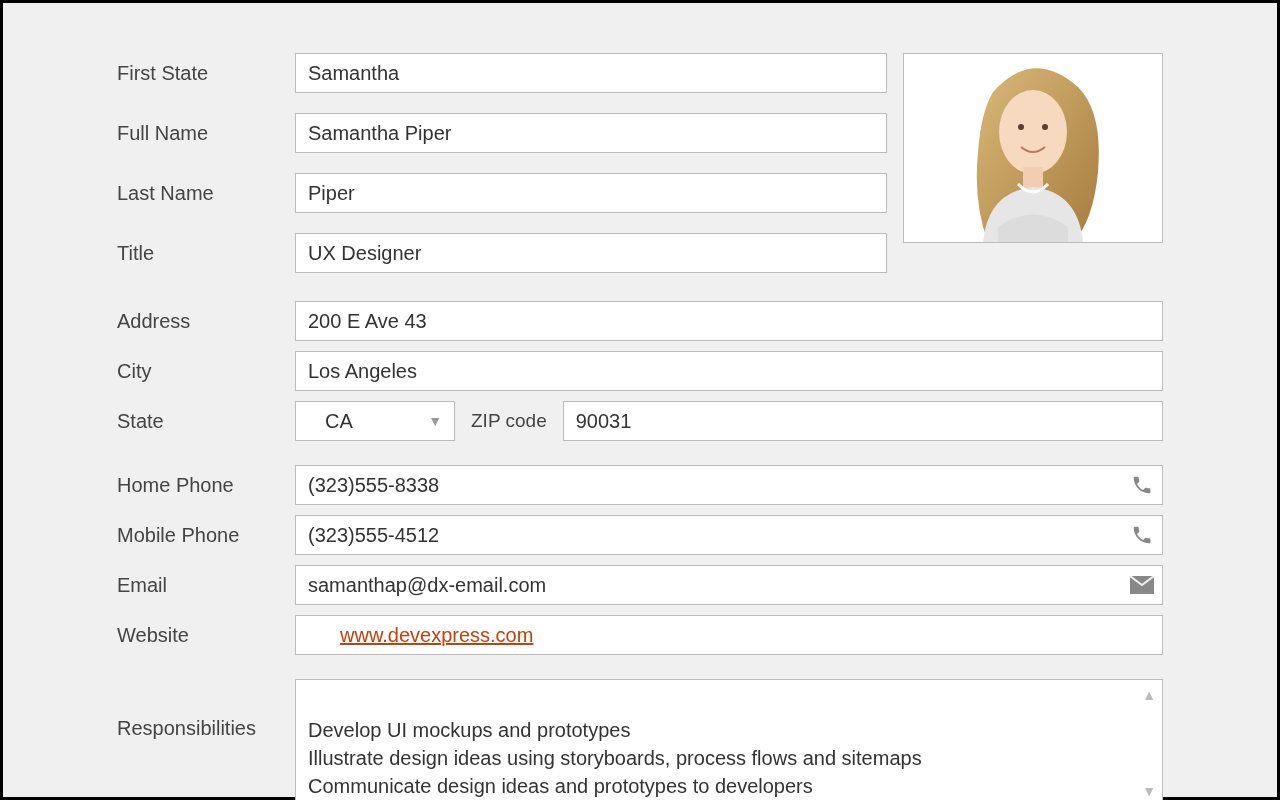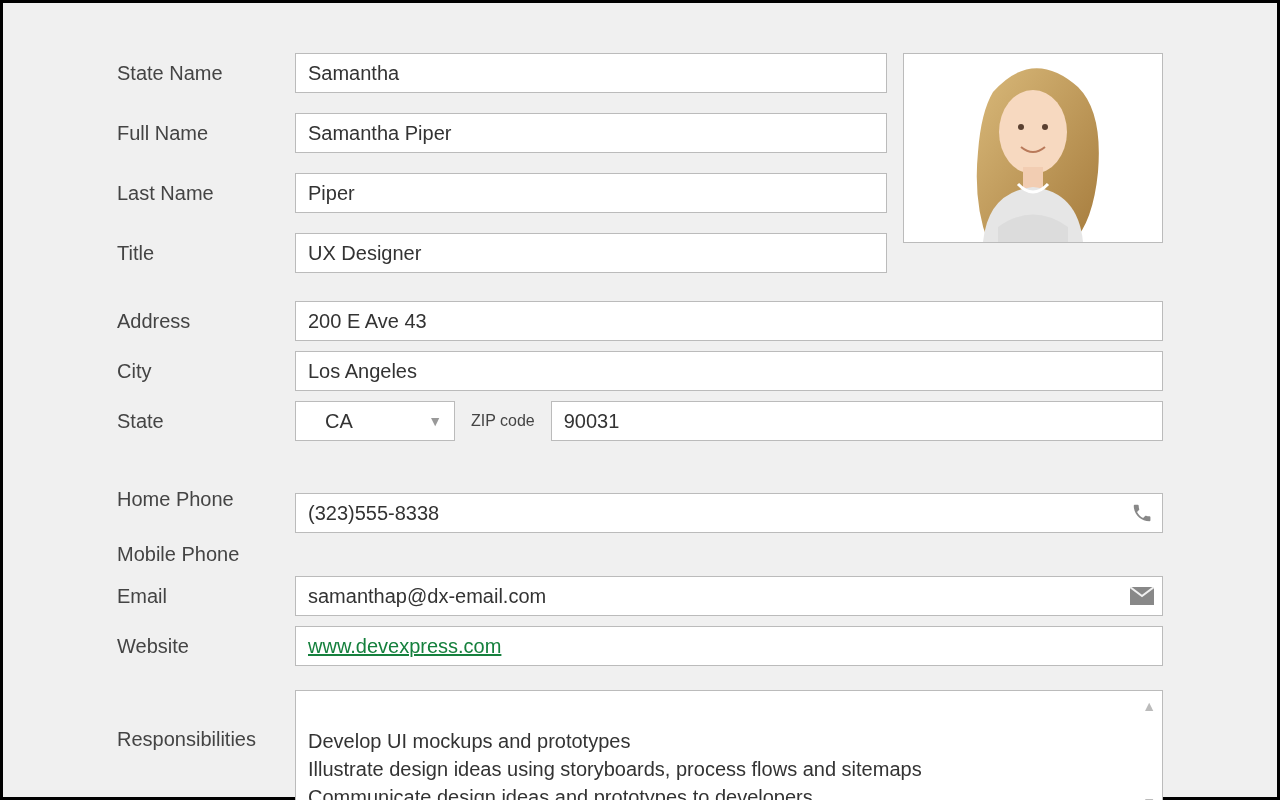--- a/index.html
+++ b/index.html
@@ -44,21 +44,21 @@
       background: #fff;
       padding: 0 12px;
       font-size: 20px;
       color: #333;
       display: flex;
       align-items: center;
       position: relative;
     }
     input.fld { outline: none; font-family: Liberation Sans, sans-serif; }
     .fld-sel { width: 160px; flex: none; justify-content: space-between; padding-left: 29px; }
-    .ziplbl { font-size: 16px; color: #444; padding: 0 4px; white-space: nowrap; }
+    .ziplbl { font-size: 19px; color: #444; padding: 0 4px; white-space: nowrap; }
     .zipfld { flex: 1; }
     .photo-col { display: flex; gap: 16px; }
     .left-fields { flex: 1; display: flex; flex-direction: column; gap: 10px; }
     .photo {
       width: 260px;
       height: 190px;
       border: 1px solid #bbb;
       background: #fff;
       display: flex;
       align-items: flex-end;
@@ -66,21 +66,21 @@
       overflow: hidden;
     }
     .fld-icon {
       width: 40px;
       display: flex;
       align-items: center;
       justify-content: center;
       color: #888;
       flex-shrink: 0;
     }
-    .website-link { color: #15803d; text-decoration: underline; }
+    .website-link { color: #c2410c; text-decoration: underline; margin-left: 32px; }
     .responsibilities {
       flex: 1;
       height: 130px;
       border: 1px solid #bbb;
       background: #fff;
       padding: 8px 36px 8px 12px;
       font-size: 20px;
       color: #333;
       white-space: pre-line;
       position: relative;
@@ -102,21 +102,21 @@
 </head>
 <body>
 
 <div class="outer">
   <div class="inner">
 
     <div class="photo-col">
       <div class="left-fields">
 
         <div class="row">
-          <div class="label label-center">State Name</div>
+          <div class="label label-center">First State</div>
           <div class="field-wrap">
             <input class="fld" value="Samantha" style="">
           </div>
         </div>
 
         <div class="row">
           <div class="label label-center">Full Name</div>
           <div class="field-wrap">
             <input class="fld" value="Samantha Piper" style="">
           </div>
@@ -192,33 +192,43 @@
         <span class="ziplbl">ZIP code</span>
         <input class="fld zipfld" value="90031" style="">
       </div>
     </div>
 
     <div class="spacer2"></div>
 
     <div class="row">
       <div class="label label-center">Home Phone</div>
       <div class="field-wrap">
-        <div class="fld" style="padding-right:0;margin-top:28px;">
+        <div class="fld" style="padding-right:0;">
           <span style="flex:1">(323)555-8338</span>
           <span class="fld-icon">
             <svg width="22" height="22" viewBox="0 0 24 24" fill="#888">
                 <path d="M6.6 10.8c1.4 2.8 3.8 5.2 6.6 6.6l2.2-2.2c.3-.3.7-.4 1-.2 1.2.4 2.5.6 3.8.6.6 0 1 .4 1 1V20c0 .6-.4 1-1 1C10.6 21 3 13.4 3 4c0-.6.4-1 1-1h3.4c.6 0 1 .4 1 1 0 1.3.2 2.6.6 3.8.1.4 0 .8-.3 1l-2.1 2z"></path>
               </svg>
           </span>
         </div>
       </div>
     </div>
 
     <div class="row">
       <div class="label label-center">Mobile Phone</div>
+      <div class="field-wrap">
+        <div class="fld" style="padding-right:0;">
+          <span style="flex:1">(323)555-4512</span>
+          <span class="fld-icon">
+            <svg width="22" height="22" viewBox="0 0 24 24" fill="#888">
+                <path d="M6.6 10.8c1.4 2.8 3.8 5.2 6.6 6.6l2.2-2.2c.3-.3.7-.4 1-.2 1.2.4 2.5.6 3.8.6.6 0 1 .4 1 1V20c0 .6-.4 1-1 1C10.6 21 3 13.4 3 4c0-.6.4-1 1-1h3.4c.6 0 1 .4 1 1 0 1.3.2 2.6.6 3.8.1.4 0 .8-.3 1l-2.1 2z"></path>
+              </svg>
+          </span>
+        </div>
+      </div>
     </div>
 
     <div class="row">
       <div class="label label-center">Email</div>
       <div class="field-wrap">
         <div class="fld" style="padding-right:0;">
           <span style="flex:1">samanthap@dx-email.com</span>
           <span class="fld-icon">
             <svg width="24" height="18" viewBox="0 0 24 18" fill="#888">
                 <path d="M0 0h24v18H0z" fill="#888"></path>

